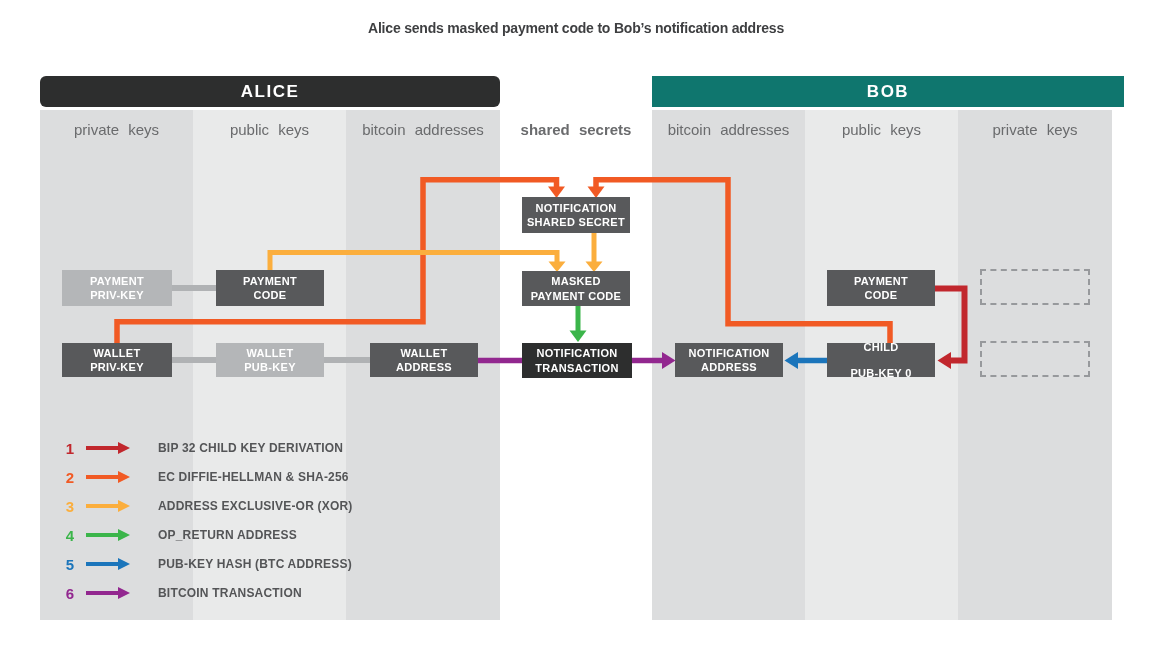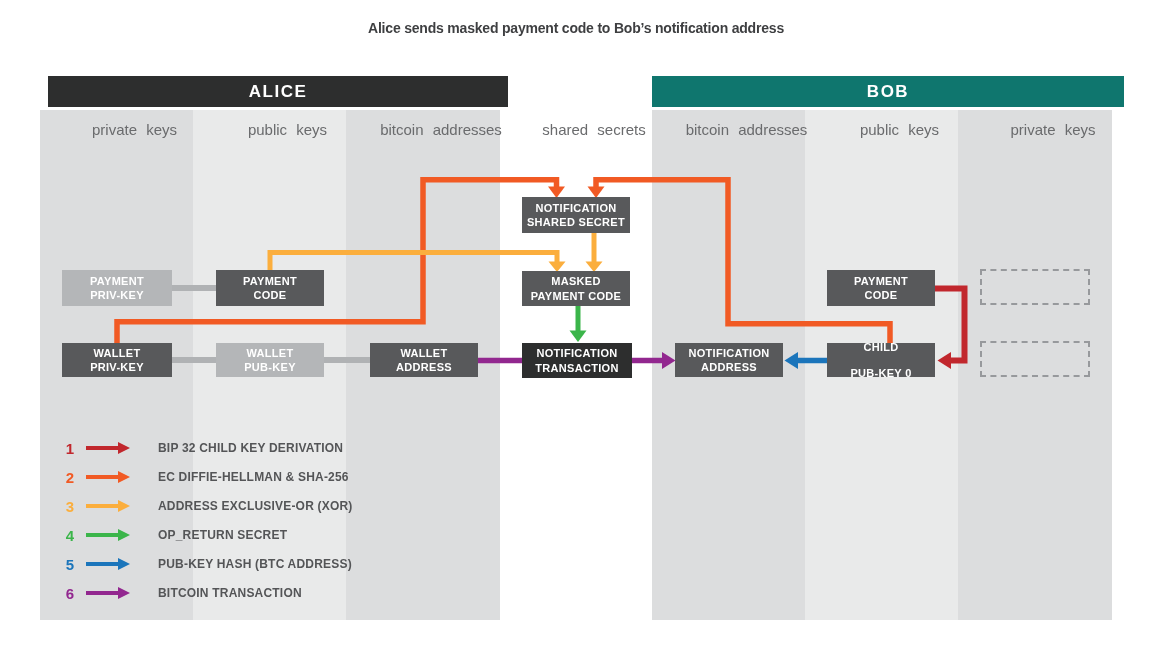--- a/index.html
+++ b/index.html
@@ -4,37 +4,37 @@
 <style>
   html,body{margin:0;padding:0;background:#ffffff;}
   body{font-family:"Liberation Sans", sans-serif;}
   #stage{position:relative;width:1152px;height:648px;background:#fff;overflow:hidden;}
 
   .title{position:absolute;left:0;top:20px;width:1152px;text-align:center;
          font-size:14px;font-weight:bold;color:#3e3f41;letter-spacing:-0.2px;}
 
   .hdr{position:absolute;top:76px;height:31px;display:flex;align-items:center;justify-content:center;
        color:#fff;font-weight:bold;font-size:17px;letter-spacing:1.5px;}
-  .hdr-alice{left:48px;width:460px;background:#2d2e2e;}
+  .hdr-alice{left:40px;width:460px;background:#2d2e2e;border-radius:6px;}
   .hdr-bob{left:652px;width:472px;background:#0f766e;}
 
   .col{position:absolute;top:110px;height:510px;}
   .col-dark{background:#dcddde;}
   .col-light{background:#e9eaea;}
   .colA1{left:40px;width:153px;}
   .colA2{left:193px;width:153px;}
   .colA3{left:346px;width:154px;}
   .colB1{left:652px;width:153px;}
   .colB2{left:805px;width:153px;}
   .colB3{left:958px;width:154px;}
 
   .collabel{position:absolute;top:118px;height:22px;display:flex;align-items:center;justify-content:center;
-            font-size:15px;color:#6a6b6d;word-spacing:5px;padding-left:18px;}
+            font-size:15px;color:#6a6b6d;word-spacing:5px;}
   .clA1{left:40px;width:153px;} .clA2{left:193px;width:153px;} .clA3{left:346px;width:154px;}
-  .clC{left:500px;width:152px;}
+  .clC{left:500px;width:152px;font-weight:bold;}
   .clB1{left:652px;width:153px;} .clB2{left:805px;width:153px;} .clB3{left:958px;width:154px;}
 
   .nbox{position:absolute;display:flex;flex-direction:column;align-items:center;justify-content:center;
         color:#fff;font-weight:bold;font-size:11px;line-height:1.3;letter-spacing:0.3px;text-align:center;}
   .bg-dark{background:#58595b;}
   .bg-light{background:#b4b6b8;}
   .bg-black{background:#2d2e2e;}
   .bx-master{left:62px;top:270px;width:110px;height:36px;}
   .bx-paycode-a{left:216px;top:270px;width:108px;height:36px;}
   .bx-nss{left:522px;top:197px;width:108px;height:36px;}
@@ -197,21 +197,21 @@
         <polygon points="34,1 34,13 46,7" fill="#fbae3d"></polygon>
       </svg>
       <span class="llabel">ADDRESS EXCLUSIVE-OR (XOR)</span>
     </div>
     <div class="lrow">
       <span class="lnum" style="color: rgb(59, 181, 74);">4</span>
       <svg class="larrow" width="48" height="14">
         <line x1="2" y1="7" x2="34" y2="7" stroke-width="4" stroke="#3bb54a"></line>
         <polygon points="34,1 34,13 46,7" fill="#3bb54a"></polygon>
       </svg>
-      <span class="llabel">OP_RETURN SECRET</span>
+      <span class="llabel">OP_RETURN ADDRESS</span>
     </div>
     <div class="lrow">
       <span class="lnum" style="color: rgb(27, 117, 187);">5</span>
       <svg class="larrow" width="48" height="14">
         <line x1="2" y1="7" x2="34" y2="7" stroke-width="4" stroke="#1b75bb"></line>
         <polygon points="34,1 34,13 46,7" fill="#1b75bb"></polygon>
       </svg>
       <span class="llabel">PUB-KEY HASH (BTC ADDRESS)</span>
     </div>
     <div class="lrow">

